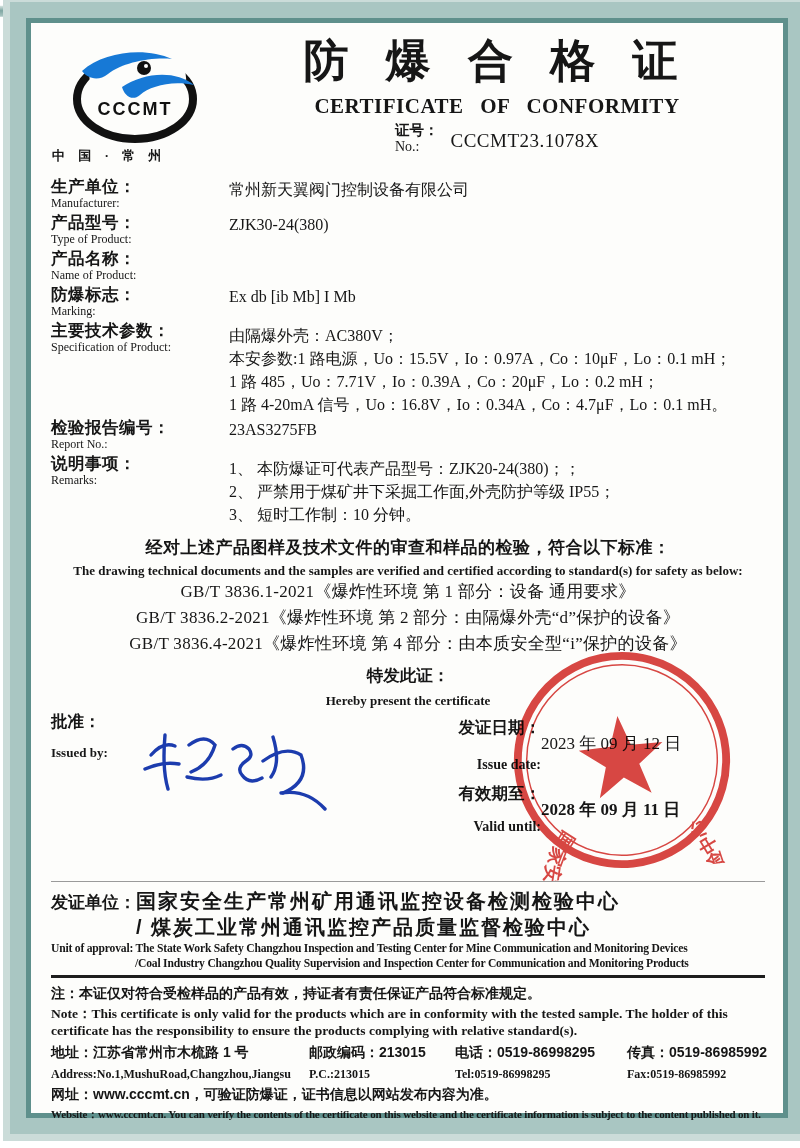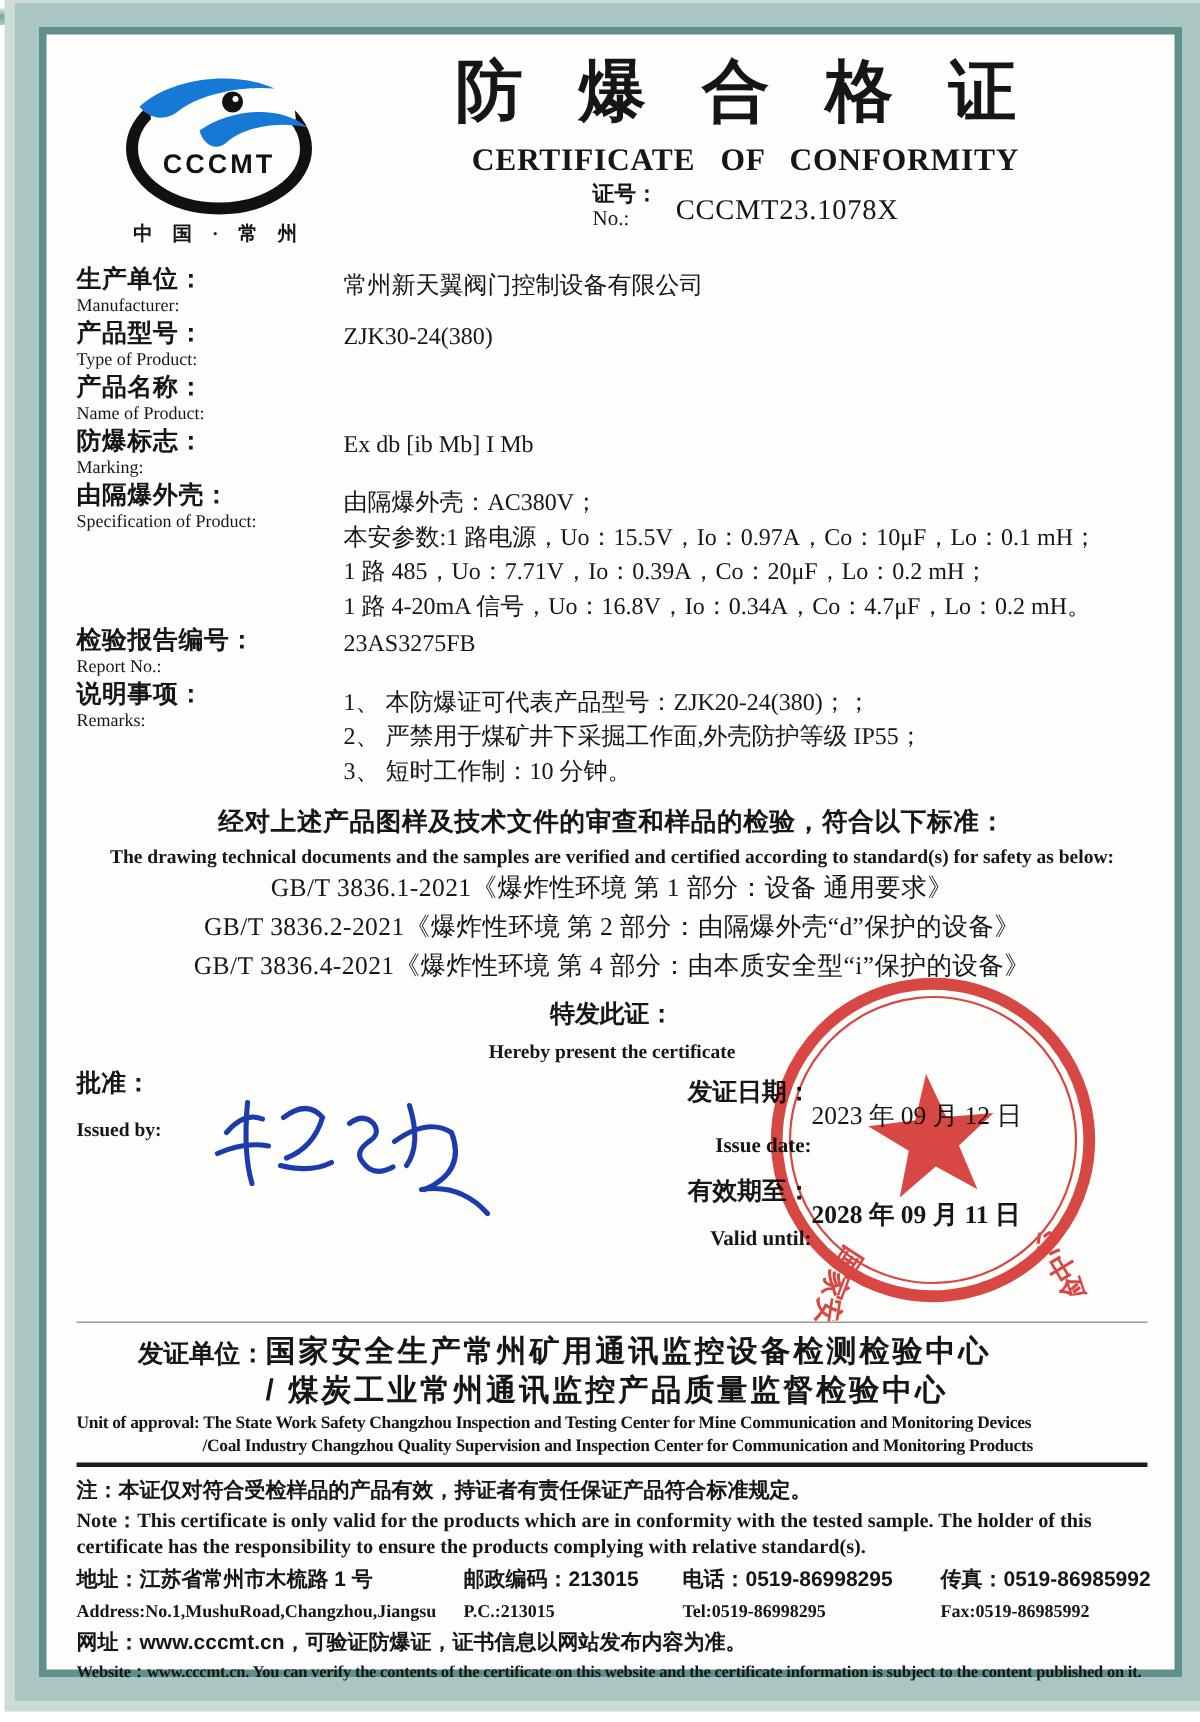--- a/index.html
+++ b/index.html
@@ -11,21 +11,21 @@
   .top-strip{position:absolute;top:4px;left:0;width:100%;height:11px;
     background:linear-gradient(#d8e5e2,#7fa6a2 45%,#aec9c5);transform:rotate(-.25deg);}
   .frame{position:absolute;top:18px;left:26px;right:12px;bottom:30px;
     border:5px solid #5f908c;
     box-shadow:0 0 0 16px #a9c6c2, 0 0 0 23px #cbdcd9;
     background:#fdfdfb;}
   .content{position:absolute;inset:0;padding:8px 18px 0 20px;}
 
   
   .header{position:relative;height:142px;}
-  .logo{position:absolute;left:12px;top:10px;width:166px;text-align:center;}
+  .logo{position:absolute;left:1px;top:10px;width:166px;}
   .logo svg{display:block;margin:0 auto;}
   .logo-region{font-size:13px;font-weight:700;letter-spacing:5px;margin-top:2px;}
   .titles{margin-left:178px;text-align:center;}
   .title-cn{font-size:45px;font-weight:600;letter-spacing:13px;white-space:nowrap;}
   .title-en{font-size:21px;font-weight:600;letter-spacing:.5px;word-spacing:11px;margin-top:3px;}
   .certno-row{display:flex;justify-content:center;align-items:center;gap:12px;margin-top:3px;}
   .certno-labels{text-align:left;line-height:1.15;}
   .certno-label-cn{font-family:"Liberation Sans",sans-serif;font-size:14.5px;font-weight:600;}
   .certno-label-en{font-size:14px;}
   .certno-value{font-size:19px;letter-spacing:.5px;padding-top:6px;}
@@ -58,21 +58,21 @@
   .pos-val{position:absolute;left:490px;font-size:17px;white-space:nowrap;}
   .t8{top:6px;}.t20{top:21px;}.t45{top:46px;}.t71{top:72px;}.t83{top:87px;font-weight:bold;}.t103{top:108px;}
   .stamp{position:absolute;left:458px;top:-64px;width:226px;height:226px;
     mix-blend-mode:multiply;opacity:.9;transform:rotate(-6deg);pointer-events:none;}
 
   .rule-thin{height:1px;background:#9a9a9a;margin:4px 0 6px 0;}
   .rule-thick{height:3px;background:#1d1d1d;margin:5px 0 6px 0;}
 
   
   .appr-cn-row{display:flex;}
-  .appr-label{font-family:"Liberation Sans",sans-serif;font-size:17px;font-weight:700;flex:none;padding-top:3px;margin-left:41px;}
+  .appr-label{font-family:"Liberation Sans",sans-serif;font-size:17px;font-weight:700;flex:none;padding-top:3px;}
   .appr-lines{font-family:"Liberation Sans",sans-serif;font-size:20px;font-weight:700;letter-spacing:2px;line-height:26px;white-space:nowrap;}
   .appr-en{font-size:11.6px;font-weight:700;white-space:nowrap;letter-spacing:-.2px;margin-top:2px;}
   .appr-en2{margin-left:84px;}
 
   
   .notes{margin-top:2px;}
   .note-cn{font-family:"Liberation Sans",sans-serif;font-size:14px;font-weight:600;line-height:19px;}
   .note-en{font-size:13.5px;font-weight:600;line-height:17px;margin-top:2px;}
   .addr-grid{display:grid;grid-template-columns:258px 146px 172px auto;margin-top:5px;}
   .addr-cn{font-family:"Liberation Sans",sans-serif;font-size:14px;font-weight:600;white-space:nowrap;}
@@ -142,28 +142,28 @@
       <div class="frow">
         <div class="flabel">
             <div class="flabel-cn">防爆标志：</div>
             <div class="flabel-en">Marking:</div>
           </div>
         <div class="fvalue">Ex db [ib Mb] I Mb</div>
       </div>
 
       <div class="frow">
         <div class="flabel">
-            <div class="flabel-cn">由隔爆外壳：</div>
+            <div class="flabel-cn">主要技术参数：</div>
             <div class="flabel-en">Specification of Product:</div>
           </div>
         <div class="fvalue">
           <div class="vline">由隔爆外壳：AC380V；</div>
           <div class="vline">本安参数:1 路电源，Uo：15.5V，Io：0.97A，Co：10μF，Lo：0.1 mH；</div>
           <div class="vline">1 路 485，Uo：7.71V，Io：0.39A，Co：20μF，Lo：0.2 mH；</div>
-          <div class="vline">1 路 4-20mA 信号，Uo：16.8V，Io：0.34A，Co：4.7μF，Lo：0.2 mH。</div>
+          <div class="vline">1 路 4-20mA 信号，Uo：16.8V，Io：0.34A，Co：4.7μF，Lo：0.1 mH。</div>
         </div>
       </div>
 
       <div class="frow">
         <div class="flabel">
             <div class="flabel-cn">检验报告编号：</div>
             <div class="flabel-en">Report No.:</div>
           </div>
         <div class="fvalue">23AS3275FB</div>
       </div>

